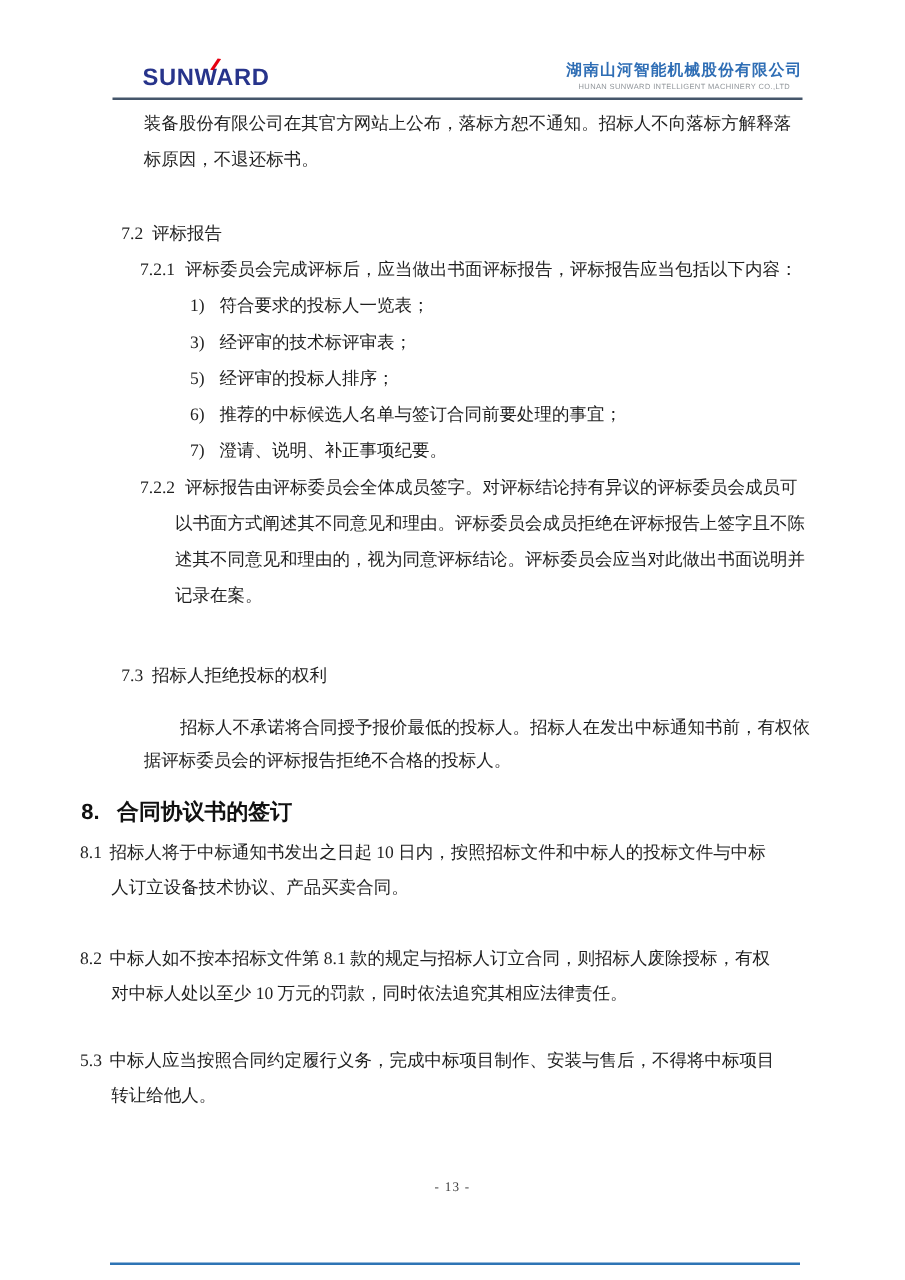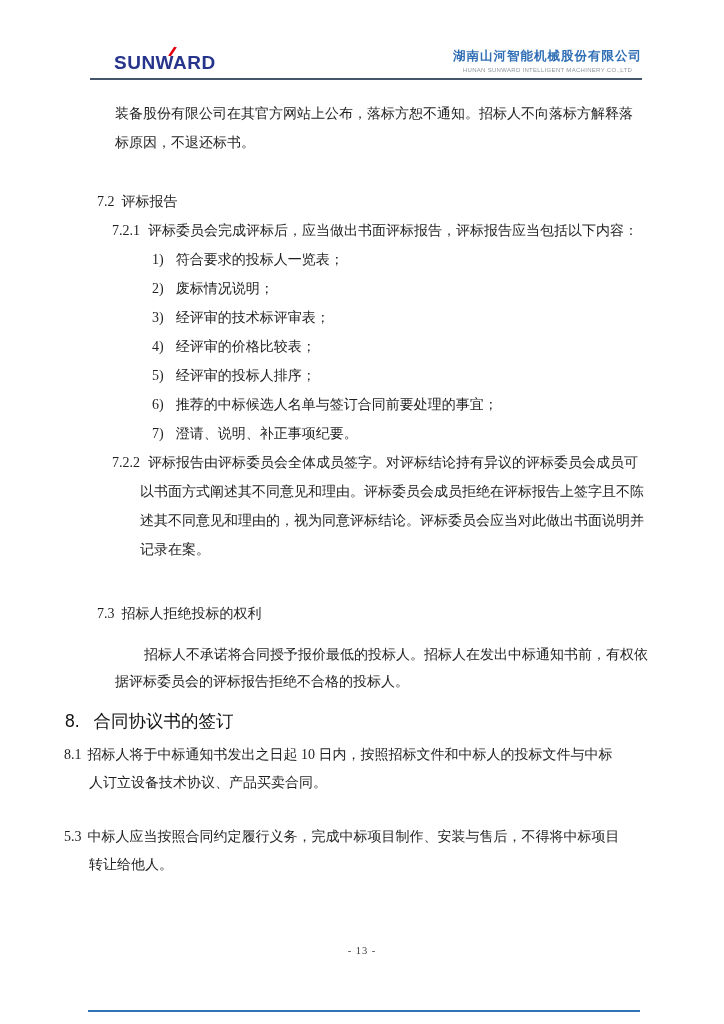--- a/index.html
+++ b/index.html
@@ -15,37 +15,37 @@
     font-size:19px; letter-spacing:0.5px; color:#27348b; }
   .logo-accent { position:absolute; left:56.5%; top:-5px; width:3px; height:9px;
     background:#e60012; transform:skewX(-28deg) rotate(8deg); }
   .company { position:absolute; right:0; top:2px; text-align:center;
     font-family:"Liberation Sans", sans-serif; }
   .company-cn { font-size:12.5px; font-weight:bold; color:#2f6eb5; letter-spacing:1px; }
   .company-en { font-size:6px; color:#8f9499; letter-spacing:0.3px; margin-top:2px; }
   .header-rule { position:absolute; top:78px; left:90px; right:82px; height:2px; background:#45566b; }
 
   
-  .body { position:absolute; top:99px; left:0; right:0; font-size:14px; line-height:29px; }
+  .body { position:absolute; top:85px; left:0; right:0; font-size:14px; line-height:29px; }
   .p-intro { margin:0 0 0 115px; width:527px; }
   .h-sub { margin-left:97px; }
   .h-sub .lbl { margin-right:7px; }
   .h72 { margin-top:30px; }
   .clause-721 { margin-left:112px; width:545px; }
   .clause-721 .lbl { margin-right:8px; }
   .items { margin-left:152px; }
   .item .num { margin-right:12px; }
   .clause-722 { margin-left:112px; width:534px; box-sizing:border-box;
     padding-left:28px; text-indent:-28px; }
   .clause-722 .lbl { margin-right:8px; }
   .h73 { margin-top:36px; line-height:27px; }
   .p73 { margin-left:115px; width:533px; text-indent:29px; line-height:27px; }
 
   .h8 { margin:14px 0 0 65px; font-family:"Liberation Sans", sans-serif;
-    font-weight:normal; font-size:17.5px; line-height:24px; color:#111; }
+    font-weight:bold; font-size:17.5px; line-height:24px; color:#111; }
   .h8 .num { margin-right:14px; }
 
   .clause-8 { margin-left:64px; width:558px; box-sizing:border-box;
     padding-left:25px; text-indent:-25px; line-height:28px; }
   .clause-8 .lbl { margin-right:6px; }
   .c81 { margin-top:8px; }
   .c82 { margin-top:29px; }
   .c83 { margin-top:26px; }
 
   
@@ -81,27 +81,21 @@
 
     <div class="clause-721">
       <span class="lbl">7.2.1</span><span>评标委员会完成评标后，应当做出书面评标报告，评标报告应当包括以下内容：</span>
     </div>
 
     <div class="items">
       <div class="item">
         <span class="num">1)</span><span>符合要求的投标人一览表；</span>
       </div>
       <div class="item">
-        <span class="num">2)</span><span>废标情况说明；</span>
-      </div>
-      <div class="item">
         <span class="num">3)</span><span>经评审的技术标评审表；</span>
-      </div>
-      <div class="item">
-        <span class="num">4)</span><span>经评审的价格比较表；</span>
       </div>
       <div class="item">
         <span class="num">5)</span><span>经评审的投标人排序；</span>
       </div>
       <div class="item">
         <span class="num">6)</span><span>推荐的中标候选人名单与签订合同前要处理的事宜；</span>
       </div>
       <div class="item">
         <span class="num">7)</span><span>澄请、说明、补正事项纪要。</span>
       </div>
@@ -116,20 +110,23 @@
     </div>
     <p class="p73">招标人不承诺将合同授予报价最低的投标人。招标人在发出中标通知书前，有权依据评标委员会的评标报告拒绝不合格的投标人。</p>
 
     <div class="h8">
       <span class="num">8.</span><span>合同协议书的签订</span>
     </div>
 
     <div class="clause-8 c81">
       <span class="lbl">8.1</span><span>招标人将于中标通知书发出之日起 10 日内，按照招标文件和中标人的投标文件与中标人订立设备技术协议、产品买卖合同。</span>
     </div>
+    <div class="clause-8 c82">
+      <span class="lbl">8.2</span><span>中标人如不按本招标文件第 8.1 款的规定与招标人订立合同，则招标人废除授标，有权对中标人处以至少 10 万元的罚款，同时依法追究其相应法律责任。</span>
+    </div>
     <div class="clause-8 c83">
       <span class="lbl">5.3</span><span>中标人应当按照合同约定履行义务，完成中标项目制作、安装与售后，不得将中标项目转让给他人。</span>
     </div>
 
   </div>
 
   <div class="footer-page">- 13 -</div>
   <div class="footer-rule"></div>
 
 </div>

